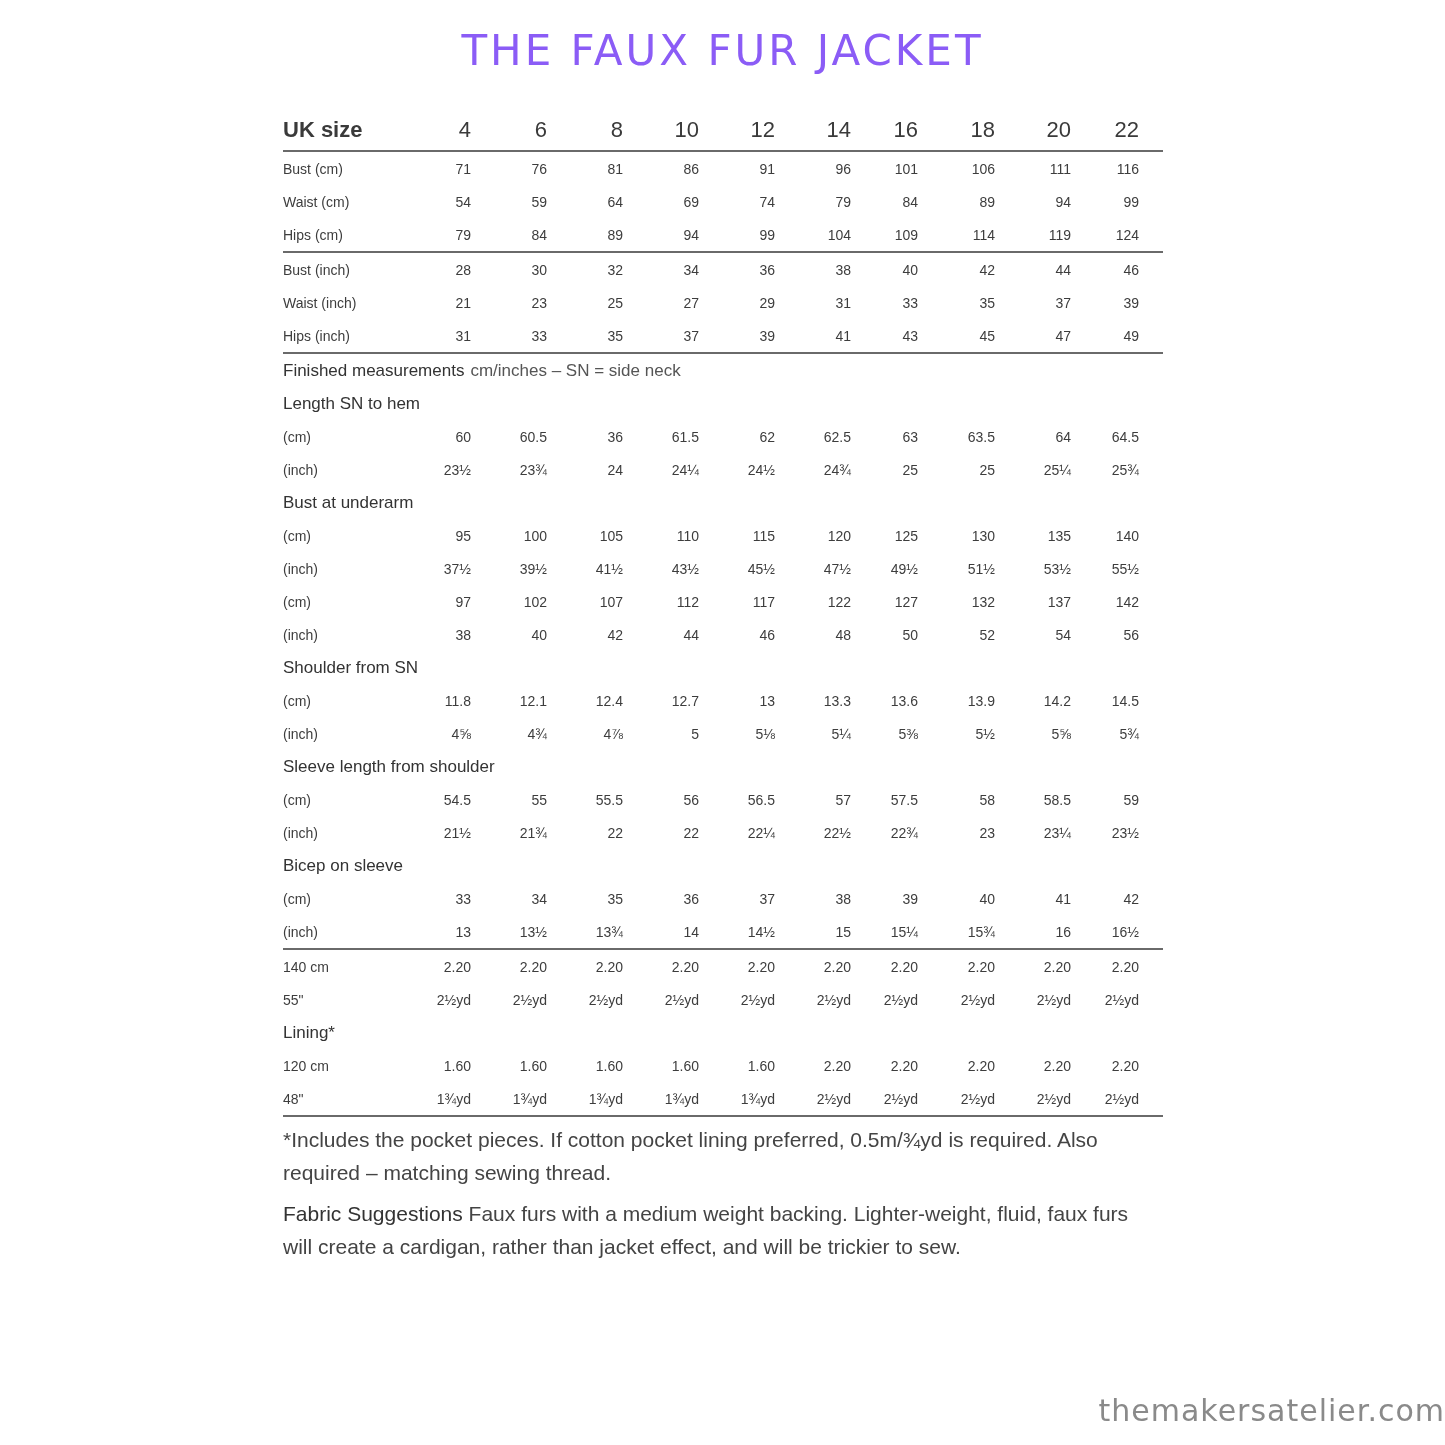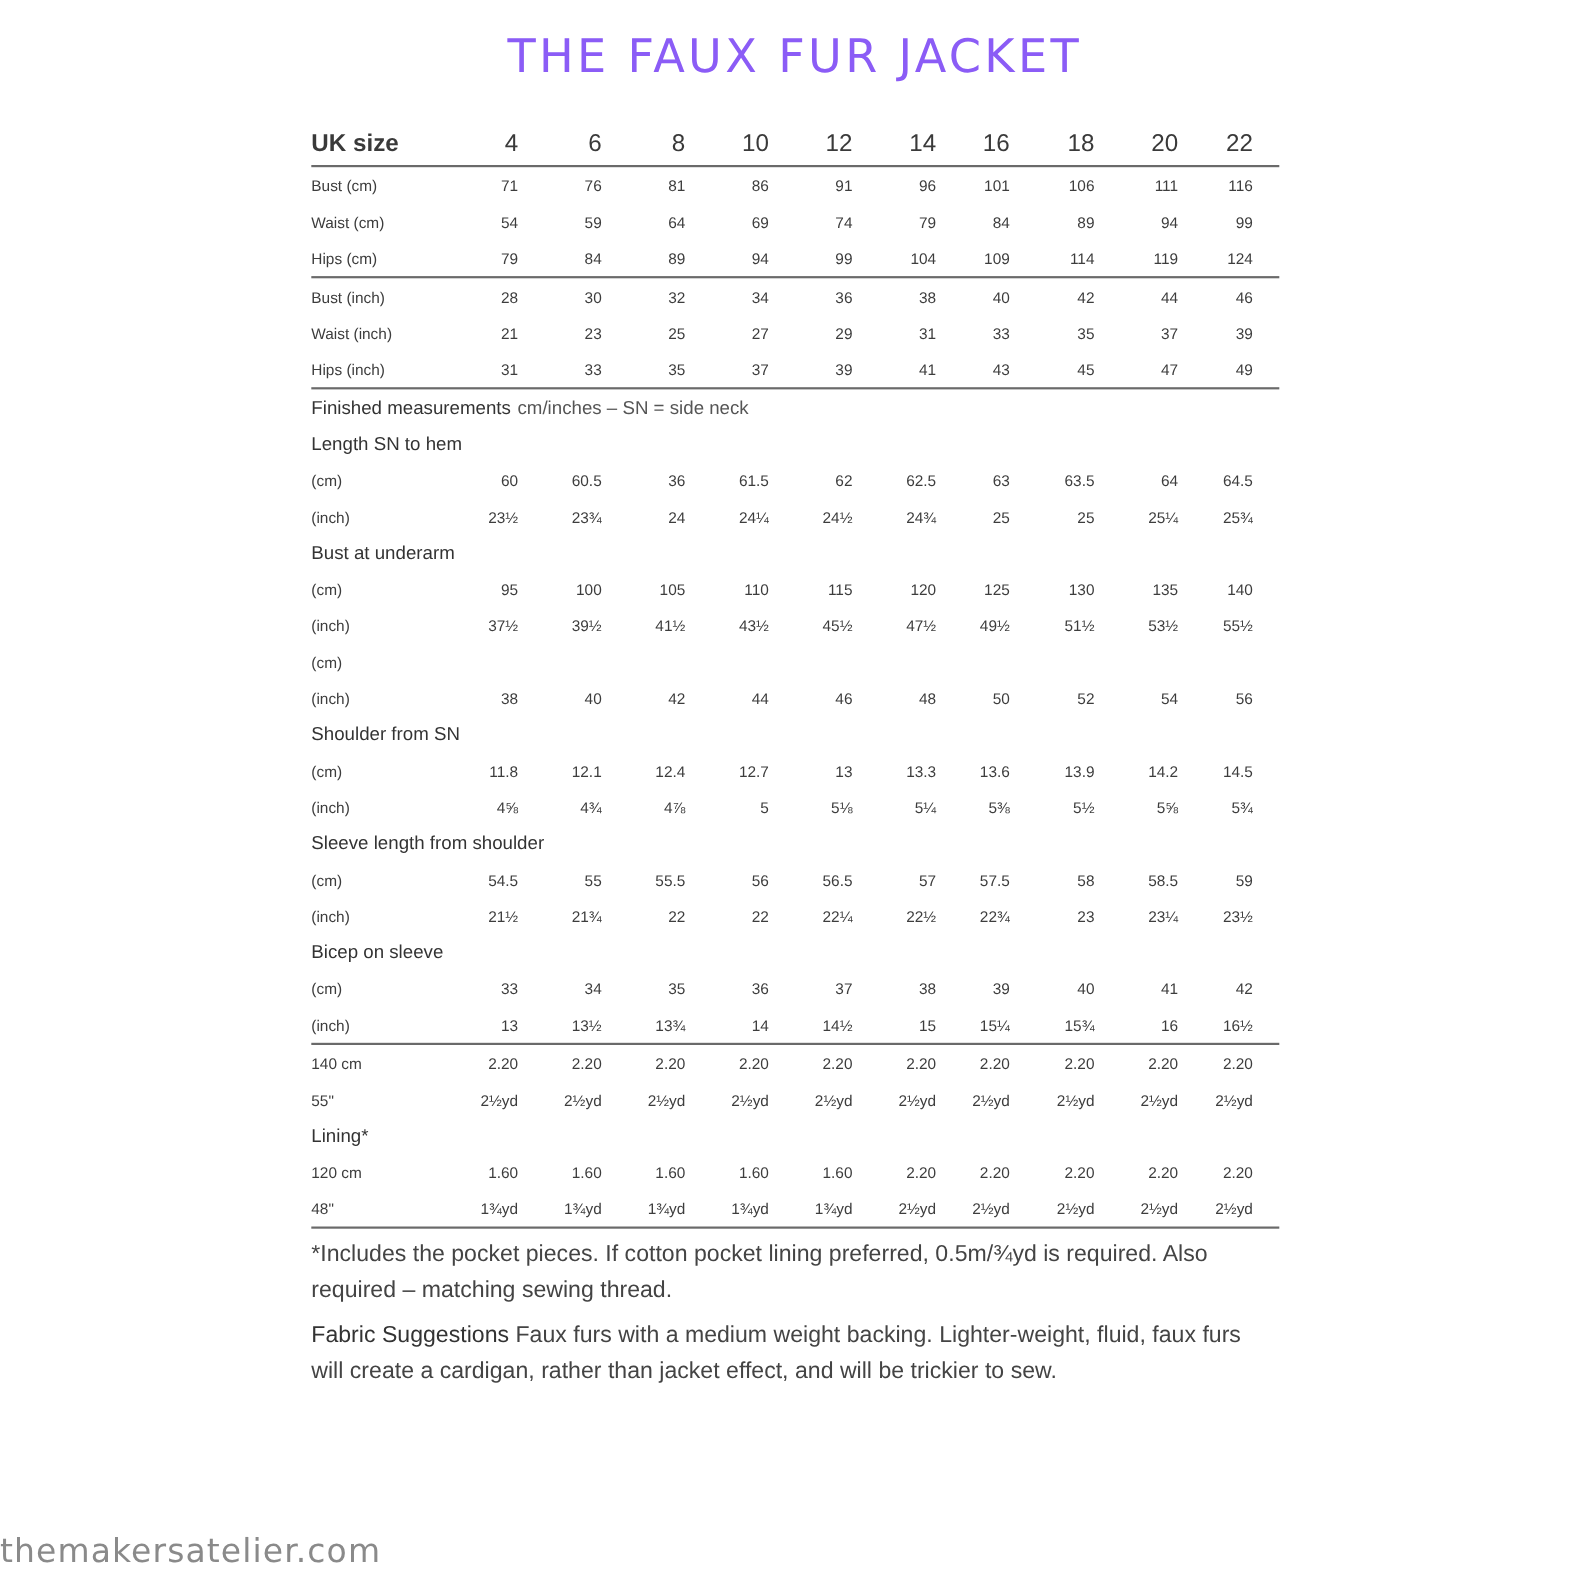--- a/index.html
+++ b/index.html
@@ -16,21 +16,21 @@
   .c5{width:76px}.c6{width:67px}.c7{width:77px}.c8{width:76px}.c9{width:68px}
   .hdr { height:40px; font-size:22px; color:#3a3a3a; }
   .hdr .lbl { font-weight:bold; }
   .rule { border-top:2px solid #6a6a6a; margin:0; height:0; }
   .sec { height:33px; display:flex; align-items:center; font-size:17px; color:#3a3a3a; }
   .sec .muted { color:#555; margin-left:6px; }
   .strong { color:#333; }
   .notes { font-size:21px; line-height:33px; color:#444; margin-top:6px; }
   .notes p { margin:0; }
   .notes p + p { margin-top:8px; }
-  .footer { position:absolute; left:0; top:1393px; width:1445px; text-align:left;
+  .footer { position:absolute; left:0; top:1393px; width:1445px; text-align:right;
             font-size:30px; color:#8a8a8a; letter-spacing:1px; font-family:"DejaVu Sans", sans-serif; }
 </style>
 </head>
 <body>
 
 <div class="title">THE FAUX FUR JACKET</div>
 
 <div class="sheet" id="sheet">
     <div class="row hdr">
       <div class="lbl">UK size</div>
@@ -205,20 +205,32 @@
         <div class="cell c4">45½</div>
         <div class="cell c5">47½</div>
         <div class="cell c6">49½</div>
         <div class="cell c7">51½</div>
         <div class="cell c8">53½</div>
         <div class="cell c9">55½</div>
       </div>
     </div>
     <div class="row">
       <div class="lbl">(cm)</div>
+      <div class="cells">
+        <div class="cell c0">97</div>
+        <div class="cell c1">102</div>
+        <div class="cell c2">107</div>
+        <div class="cell c3">112</div>
+        <div class="cell c4">117</div>
+        <div class="cell c5">122</div>
+        <div class="cell c6">127</div>
+        <div class="cell c7">132</div>
+        <div class="cell c8">137</div>
+        <div class="cell c9">142</div>
+      </div>
     </div>
     <div class="row">
       <div class="lbl">(inch)</div>
       <div class="cells">
         <div class="cell c0">38</div>
         <div class="cell c1">40</div>
         <div class="cell c2">42</div>
         <div class="cell c3">44</div>
         <div class="cell c4">46</div>
         <div class="cell c5">48</div>

